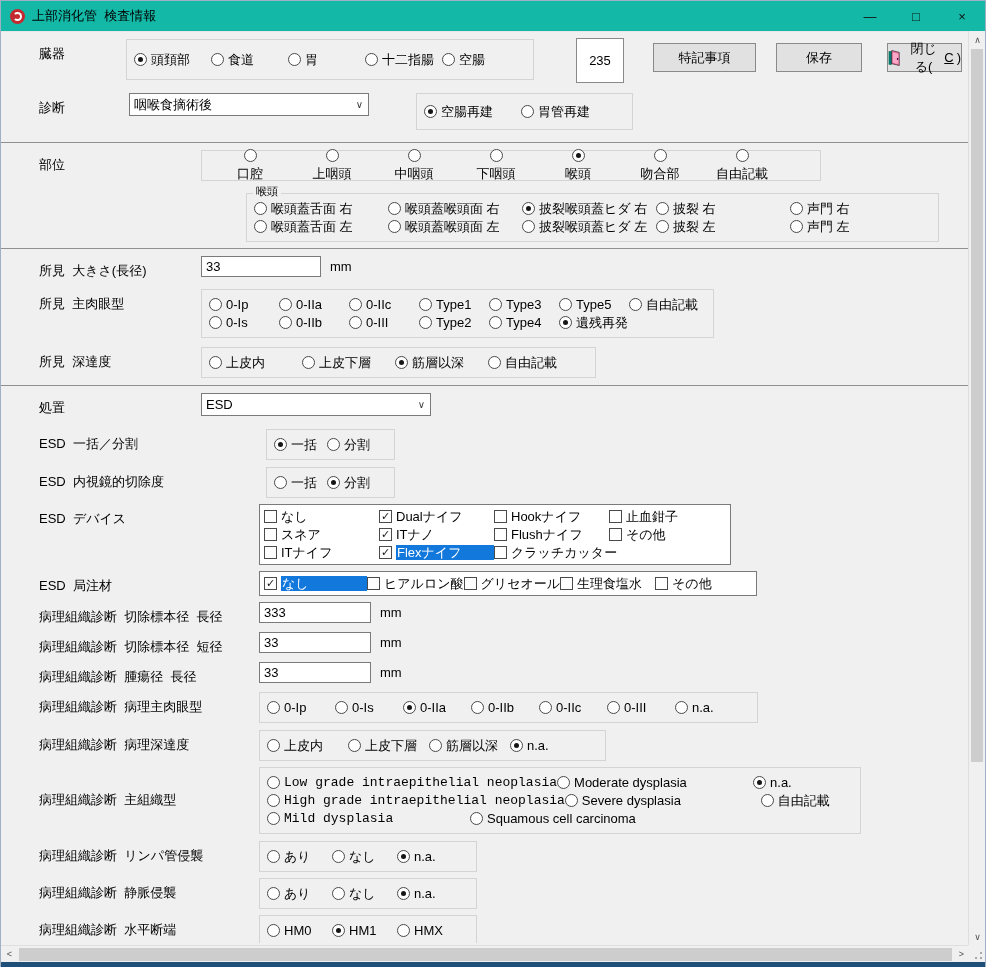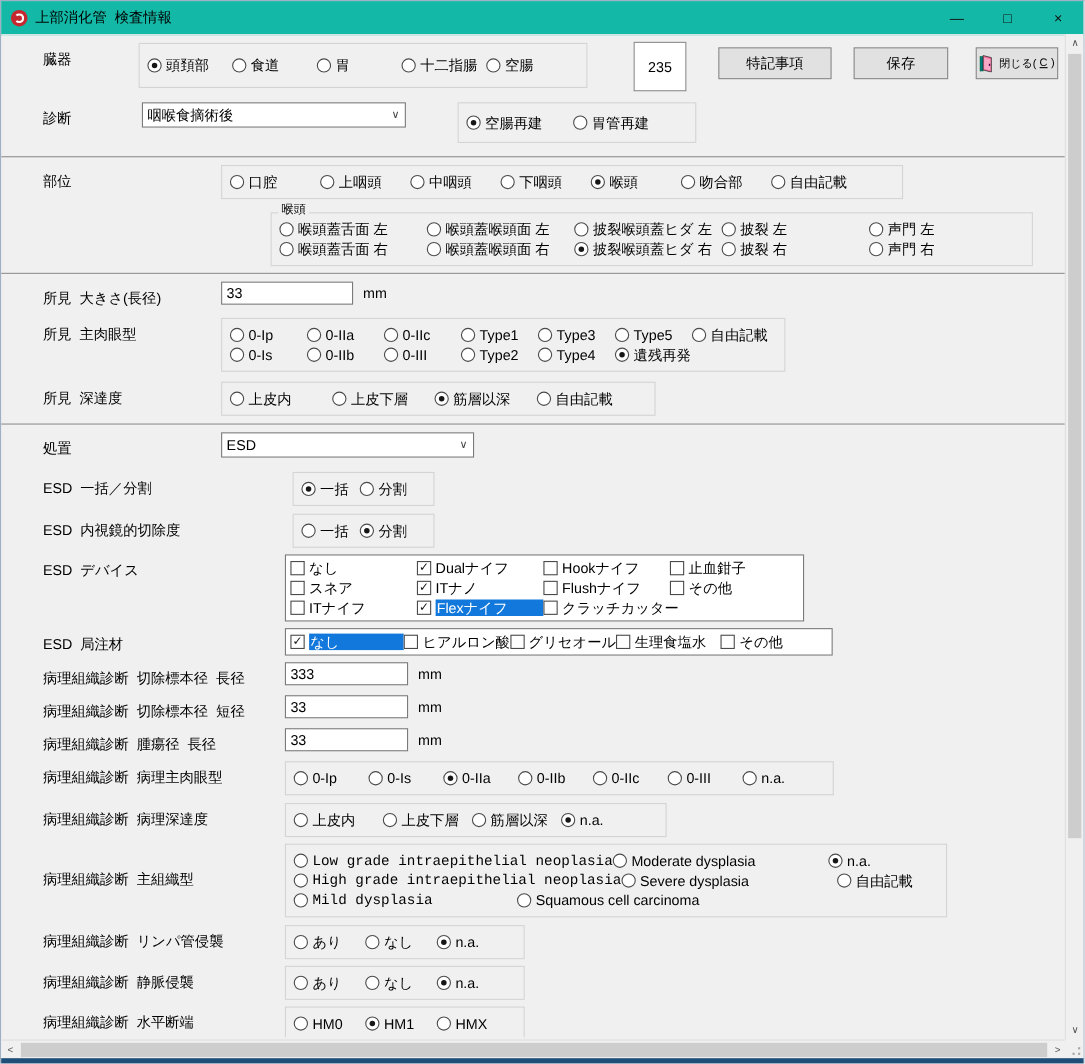--- a/index.html
+++ b/index.html
@@ -21,21 +21,21 @@
            font-size:13px;color:#111;cursor:default;}
 
   
   .header-actions{position:absolute;left:0;top:30px;width:969px;height:0;}
   .count-box{position:absolute;left:575px;top:7px;width:46px;height:43px;background:#fff;
              border:1px solid #8a8a8a;font-size:13px;display:flex;align-items:center;justify-content:center;}
   .btn{position:absolute;top:12px;height:29px;background:#e1e1e1;border:1px solid #8a8a8a;
        font-size:13px;font-family:inherit;display:flex;align-items:center;justify-content:center;padding:0;}
   .btn.notes{left:652px;width:103px;}
   .btn.save{left:775px;width:86px;}
-  .btn.close-form{left:886px;width:75px;font-size:10px;gap:3px;}
+  .btn.close-form{left:886px;width:75px;font-size:13px;gap:3px;}
   .mnemonic{text-decoration:underline;}
   .door-icon{width:15px;height:16px;flex:none;}
 
   
   .content{position:relative;width:969px;height:911px;overflow:hidden;}
   .section{padding-top:7px;}
   .divider{height:1px;background:#909090;}
   .row{display:flex;align-items:flex-start;padding-left:38px;margin-bottom:8px;}
   .row-label{font-size:13px;padding-top:6px;flex:0 0 162px;white-space:pre;}
   .row-controls{display:flex;align-items:flex-start;gap:8px;}
@@ -73,21 +73,21 @@
   [data-row="organ"] .opt{min-width:77px;}
   [data-row="organ"]{margin-bottom:13px;}
 
   [data-row="diagnosis"] .row-label{flex-basis:90px;}
   [data-row="diagnosis"] .row-controls{gap:47px;}
   [data-row="diagnosis"] .group-box{min-width:214px;padding-top:8px;padding-bottom:9px;text-align:center;}
   [data-row="diagnosis"] .opt{min-width:97px;}
   [data-row="diagnosis"]{margin-bottom:12px;}
 
   [data-row="site"] .group-box{min-width:620px;}
-  [data-row="site"] .opt{min-width:82px;}
+  [data-row="site"] .opt{min-width:82px;flex-direction:column;}
   [data-row="site"]{margin-bottom:3px;}
 
   [data-row="larynx"] .row-label{flex-basis:207px;}
   [data-row="larynx"] .group-box{min-width:675px;margin-top:9px;}
   [data-row="larynx"] .opt{min-width:134px;}
   [data-row="larynx"]{margin-bottom:6px;}
 
   [data-row="size"]{margin-bottom:9px;}
   [data-row="gross-type"] .group-box{min-width:490px;}
   [data-row="gross-type"] .opt{min-width:70px;}
@@ -269,61 +269,61 @@
           </div>
         </div>
         <div class="row" data-row="larynx">
           <div class="row-label"></div>
           <div class="row-controls">
             <div class="group-box">
               <span class="legend">喉頭</span>
               <div class="opt-row">
                 <label class="opt">
                   <span class="radio"></span>
+                  <span class="opt-label">喉頭蓋舌面 右</span>
+                </label>
+                <label class="opt">
+                  <span class="radio"></span>
+                  <span class="opt-label">喉頭蓋喉頭面 右</span>
+                </label>
+                <label class="opt">
+                  <span class="radio">
+                    <span class="dot"></span>
+                  </span>
+                  <span class="opt-label">披裂喉頭蓋ヒダ 右</span>
+                </label>
+                <label class="opt">
+                  <span class="radio"></span>
+                  <span class="opt-label">披裂 右</span>
+                </label>
+                <label class="opt">
+                  <span class="radio"></span>
+                  <span class="opt-label">声門 右</span>
+                </label>
+              </div>
+              <div class="opt-row">
+                <label class="opt">
+                  <span class="radio"></span>
                   <span class="opt-label">喉頭蓋舌面 左</span>
                 </label>
                 <label class="opt">
                   <span class="radio"></span>
                   <span class="opt-label">喉頭蓋喉頭面 左</span>
                 </label>
                 <label class="opt">
                   <span class="radio"></span>
                   <span class="opt-label">披裂喉頭蓋ヒダ 左</span>
                 </label>
                 <label class="opt">
                   <span class="radio"></span>
                   <span class="opt-label">披裂 左</span>
                 </label>
                 <label class="opt">
                   <span class="radio"></span>
                   <span class="opt-label">声門 左</span>
-                </label>
-              </div>
-              <div class="opt-row">
-                <label class="opt">
-                  <span class="radio"></span>
-                  <span class="opt-label">喉頭蓋舌面 右</span>
-                </label>
-                <label class="opt">
-                  <span class="radio"></span>
-                  <span class="opt-label">喉頭蓋喉頭面 右</span>
-                </label>
-                <label class="opt">
-                  <span class="radio">
-                    <span class="dot"></span>
-                  </span>
-                  <span class="opt-label">披裂喉頭蓋ヒダ 右</span>
-                </label>
-                <label class="opt">
-                  <span class="radio"></span>
-                  <span class="opt-label">披裂 右</span>
-                </label>
-                <label class="opt">
-                  <span class="radio"></span>
-                  <span class="opt-label">声門 右</span>
                 </label>
               </div>
             </div>
           </div>
         </div>
       </div>
       <div class="divider"></div>
       <div class="section">
         <div class="row" data-row="size">
           <div class="row-label">所見  大きさ(長径)</div>

